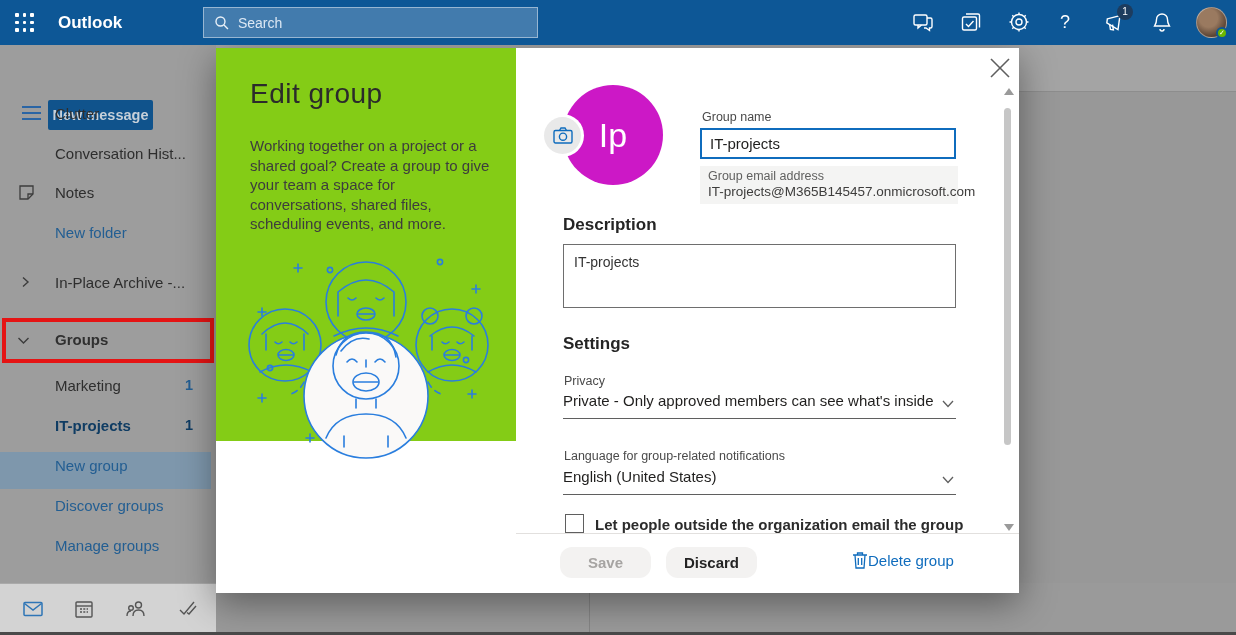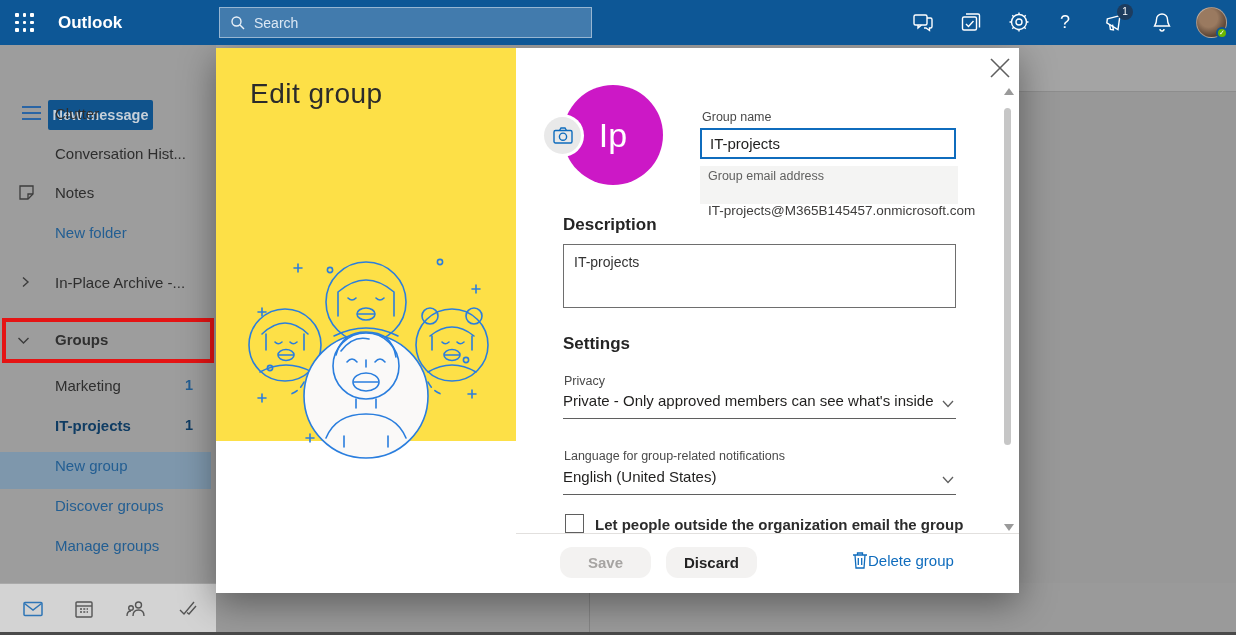--- a/index.html
+++ b/index.html
@@ -6,21 +6,21 @@
   html,body { width:1236px; height:635px; }
   body { font-family:"Liberation Sans", sans-serif; }
   #app { position:relative; width:1236px; height:635px; overflow:hidden; background:#989898; }
   .abs { position:absolute; }
 
   
   #topbar { left:0; top:0; width:1236px; height:45px; background:#0d5796; z-index:20; }
   #brand { left:58px; top:13px; color:#fff; font-size:17px; font-weight:bold; }
   #waffle { left:15px; top:13px; width:20px; height:20px; display:grid; grid-template-columns:repeat(3,1fr); gap:3px; }
   #waffle i { width:3.5px; height:3.5px; background:#fff; border-radius:1px; }
-  #searchbox { left:219px; top:7px; width:373px; height:31px; background:rgba(255,255,255,0.22); border:1px solid rgba(255,255,255,0.45); display:flex; align-items:center; padding-left:10px; }
+  #searchbox { left:203px; top:7px; width:335px; height:31px; background:rgba(255,255,255,0.22); border:1px solid rgba(255,255,255,0.45); display:flex; align-items:center; padding-left:10px; }
   #searchbox input { background:transparent; border:none; outline:none; color:#eaf1f8; font-size:14px; margin-left:8px; width:300px; font-family:"Liberation Sans", sans-serif; }
   #searchbox input::placeholder { color:#dce8f4; opacity:1; }
   .tb-ico { top:10px; width:24px; height:24px; color:#fff; }
   .tb-ico svg { width:24px; height:24px; }
   #help-icon { font-size:18px; color:#fff; top:12px; }
   #badge1 { left:1117px; top:4px; width:16px; height:16px; background:#1d3c5e; border-radius:50%; color:#fff; font-size:10px; text-align:center; line-height:16px; z-index:2; }
   #avatar-top { left:1196px; top:7px; width:31px; height:31px; border-radius:50%; background:radial-gradient(circle at 40% 35%, #9a7a60 0 35%, #5d4636 70%, #3a2c22); border:1px solid rgba(255,255,255,0.4); }
   #presence { left:1216px; top:27px; width:12px; height:12px; border-radius:50%; background:#6bb700; border:2px solid #0d5796; color:#fff; font-size:7px; line-height:8px; text-align:center; }
 
   
@@ -41,37 +41,37 @@
   #module-strip svg { position:absolute; top:14px; width:22px; height:22px; }
   #bottom-content { left:216px; top:583px; width:1020px; height:50px; background:#9a9a9a; z-index:1; }
   #bottom-divider { left:589px; top:593px; width:1px; height:40px; background:#858585; z-index:2; }
   #bottom-edge { left:0; top:632px; width:1236px; height:3px; background:#4a4a4a; z-index:3; }
 
   
   #content-band { left:216px; top:45px; width:1020px; height:47px; background:#a4a4a4; border-bottom:1px solid #8d8d8d; z-index:1; }
 
   
   #dialog { left:216px; top:48px; width:803px; height:545px; background:#fff; z-index:10; box-shadow:0 10px 34px rgba(0,0,0,0.4); }
-  #dlg-left { left:0; top:0; width:300px; height:393px; background:#fde047; }
+  #dlg-left { left:0; top:0; width:300px; height:393px; background:#84cc16; }
   #dlg-title { left:34px; top:30px; font-size:28px; font-weight:300; color:#2b2b2b; letter-spacing:0.5px; }
   #dlg-intro { left:34px; top:88px; width:240px; font-size:15px; line-height:19.5px; color:#3d3d3d; }
   #dlg-illustration { left:28px; top:200px; }
 
   #dlg-close { left:770px; top:6px; width:28px; height:28px; cursor:pointer; }
   #dlg-close svg { width:28px; height:28px; }
 
   #g-avatar { left:347px; top:37px; width:100px; height:100px; border-radius:50%; color:#fff; font-size:34px; font-weight:300; text-align:center; line-height:100px; }
   #cam-badge { left:328px; top:69px; width:37px; height:37px; border-radius:50%; background:#e9e9e9; box-shadow:0 0 0 3px #fff; display:flex; align-items:center; justify-content:center; }
 
   .fld-label { font-size:12.5px; color:#4a4a4a; }
   #gn-label { left:486px; top:62px; }
   #gn-input { left:484px; top:80px; width:256px; height:31px; border:2px solid #0f6cbd; font-size:15px; color:#201f1e; padding-left:8px; font-family:"Liberation Sans", sans-serif; outline:none; }
   #email-block { left:484px; top:118px; width:258px; height:38px; background:#f4f4f3; padding:3px 0 0 8px; }
   #email-label { font-size:12.5px; color:#616160; }
-  #email-value { font-size:13.5px; color:#3e3d3c; margin-top:20px; white-space:nowrap; }
+  #email-value { font-size:13.5px; color:#3e3d3c; margin-top:1px; white-space:nowrap; }
 
   .sec-head { font-size:17px; font-weight:bold; color:#252525; }
   #desc-head { left:347px; top:167px; }
   #desc-area { left:347px; top:196px; width:393px; height:64px; border:1px solid #6e6e6e; font-size:14px; color:#333; padding:9px 10px; resize:none; font-family:"Liberation Sans", sans-serif; outline:none; background:#fff; }
   #settings-head { left:347px; top:286px; }
 
   #privacy-label { left:348px; top:326px; }
   .select-row { left:347px; width:393px; height:27px; border-bottom:1px solid #5f5f5f; font-size:15px; color:#201f1e; }
   #privacy-row { top:344px; }
   #language-label { left:348px; top:401px; }
@@ -232,20 +232,21 @@
       </svg>
   </div>
   <div id="bottom-content" class="abs"></div>
   <div id="bottom-divider" class="abs"></div>
   <div id="bottom-edge" class="abs"></div>
 
   <div id="dialog" class="abs">
 
     <div id="dlg-left" class="abs">
       <div id="dlg-title" class="abs">Edit group</div>
+      <div id="dlg-intro" class="abs">Working together on a project or a shared goal? Create a group to give your team a space for conversations, shared files, scheduling events, and more.</div>
       <div id="dlg-illustration" class="abs">
         <svg width="250" height="215" viewBox="0 0 250 215" fill="none" stroke="#2a7ede" stroke-width="1.6" stroke-linecap="round">
 
           <path d="M14 64 h8 M18 60 v8 M50 20 h8 M54 16 v8 M228 41 h8 M232 37 v8 M14 150 h8 M18 146 v8 M62 190 h8 M66 186 v8 M224 146 h8 M228 142 v8"></path>
           <circle cx="86" cy="22" r="2.6"></circle>
             <circle cx="196" cy="14" r="2.6"></circle>
             <circle cx="26" cy="120" r="2.6"></circle>
             <circle cx="222" cy="112" r="2.6"></circle>
             <circle cx="120" cy="206" r="2.6"></circle>
 

